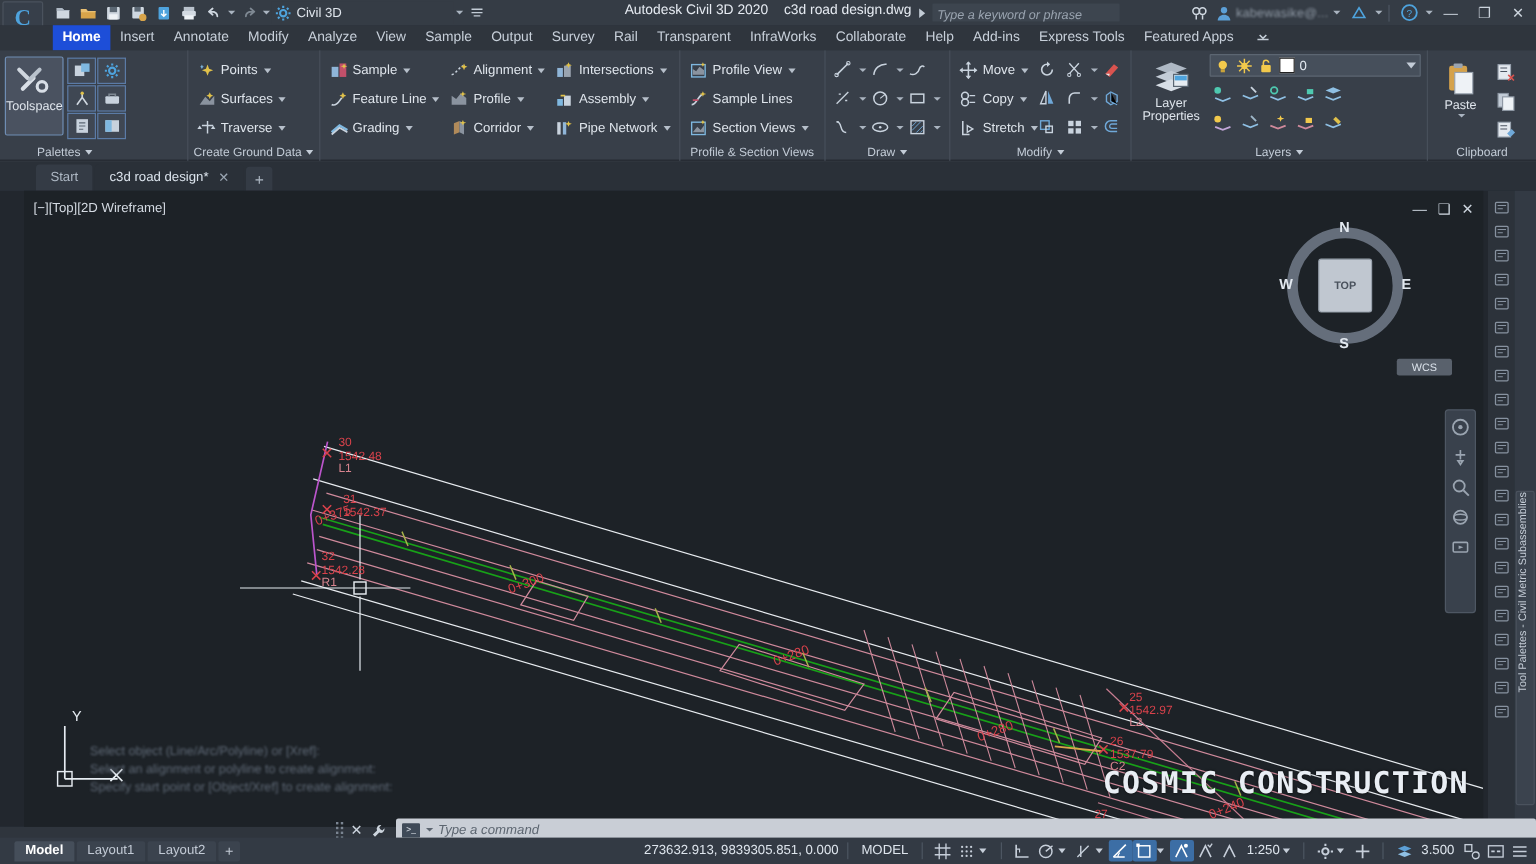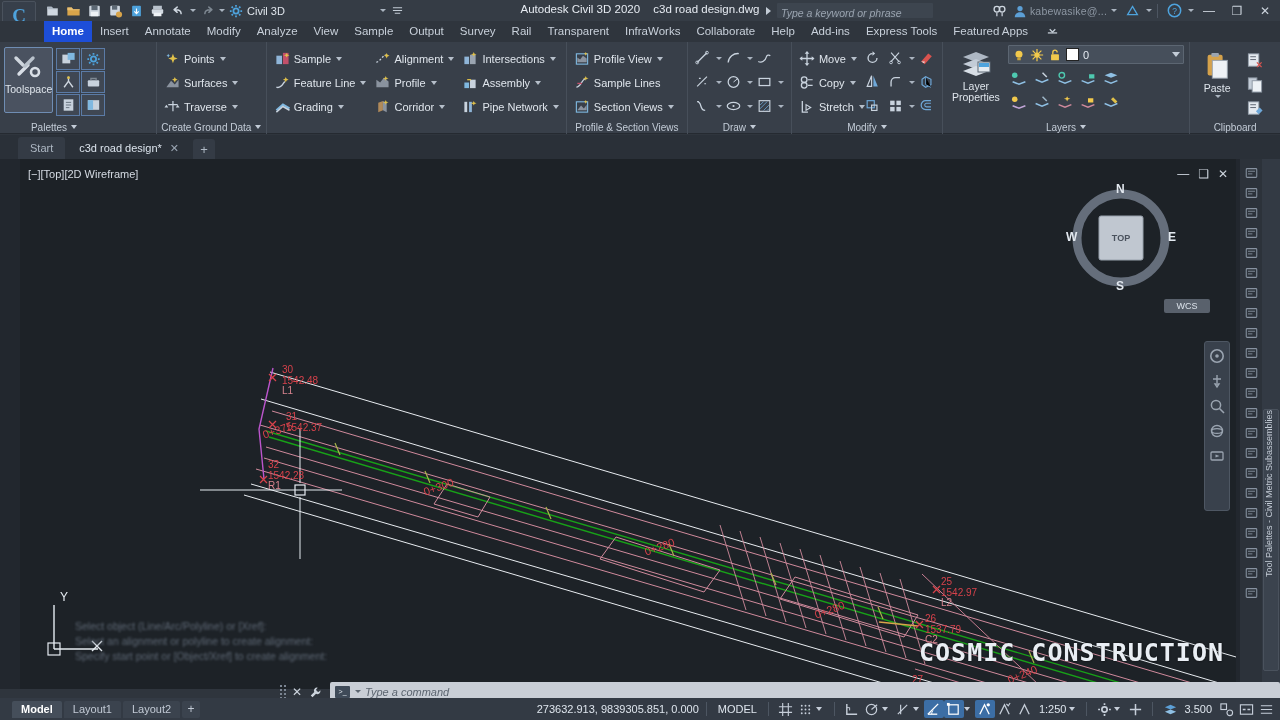--- a/index.html
+++ b/index.html
@@ -92,21 +92,21 @@
 
   .layer-combo {
     width: 176px; height: 19px; background: #464f5b; border: 1px solid #5c6672;
     display: flex; align-items: center; gap: 4px; padding: 0 3px; border-radius: 1px;
   }
   .layer-combo .swatch { width: 13px; height: 13px; background: #ffffff; border: 1px solid #222; }
   .layer-combo .lname { color: #e4eaf1; font-size: 11px; flex: 1; }
   .layer-combo .cr { width:0;height:0;border-left:4px solid transparent;border-right:4px solid transparent;border-top:5px solid #c3ccd7;}
 
   
-  .filetabs { position: absolute; top: 135px; left: 0; width: 1280px; height: 24px; background: #2a3038; display: flex; align-items: flex-end; padding-left: 18px;}
+  .filetabs { position: absolute; top: 135px; left: 0; width: 1280px; height: 24px; background: #2a3038; display: flex; align-items: flex-end; padding-left: 30px;}
   .ftab { height: 22px; padding: 0 12px; display: flex; align-items: center; gap: 8px; font-size: 11px; color: #aeb8c4; background: #343b45; margin-right: 2px; border-radius: 3px 3px 0 0;}
   .ftab.active { background: #2a3038; color: #dbe3ec; }
   .ftab .x { font-size: 11px; color: #9aa5b2; }
   .ftab-add { width: 22px; height: 20px; display: flex; align-items: center; justify-content: center; color: #aeb8c4; font-size: 13px; background:#343b45; border-radius:3px 3px 0 0;}
 
   
   .canvas-area { position: absolute; top: 159px; left: 0; width: 1280px; height: 530px; background: #22272e; }
   .drawing { position: absolute; left: 20px; top: 0px; width: 1216px; height: 530px; background: #1d2227; overflow: hidden; }
   .vplabel { position: absolute; left: 8px; top: 9px; color: #d4dae2; font-size: 11px; text-align: right; }
   .vp-ctrl { position: absolute; right: 8px; top: 8px; display: flex; gap: 9px; color: #cdd5de; font-size: 12px; align-items: center;}

